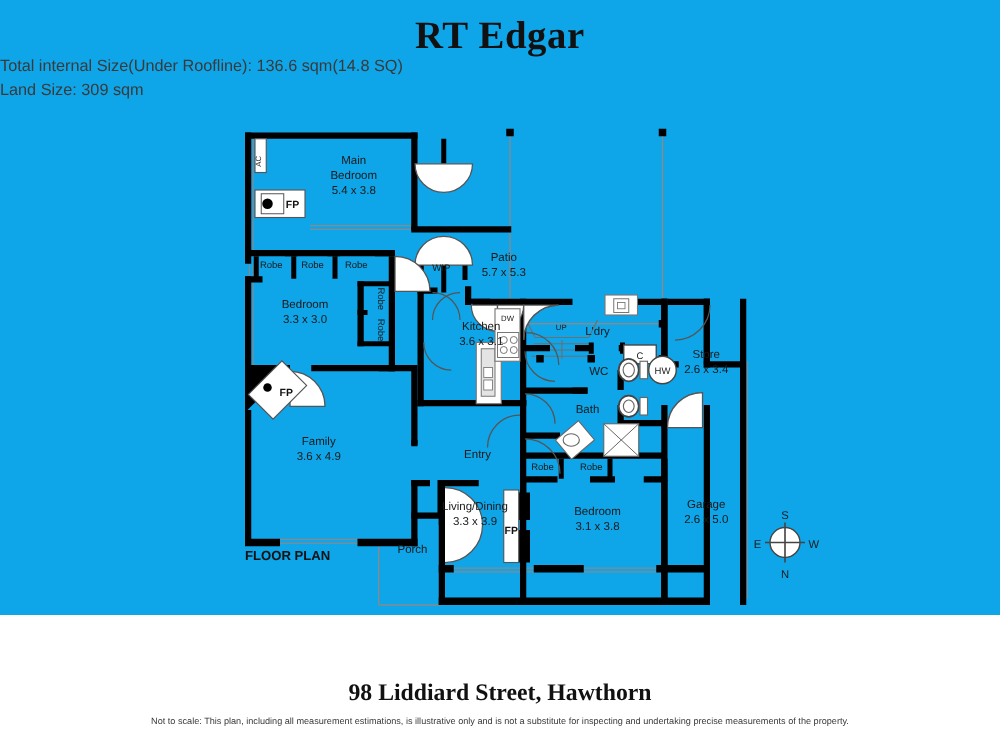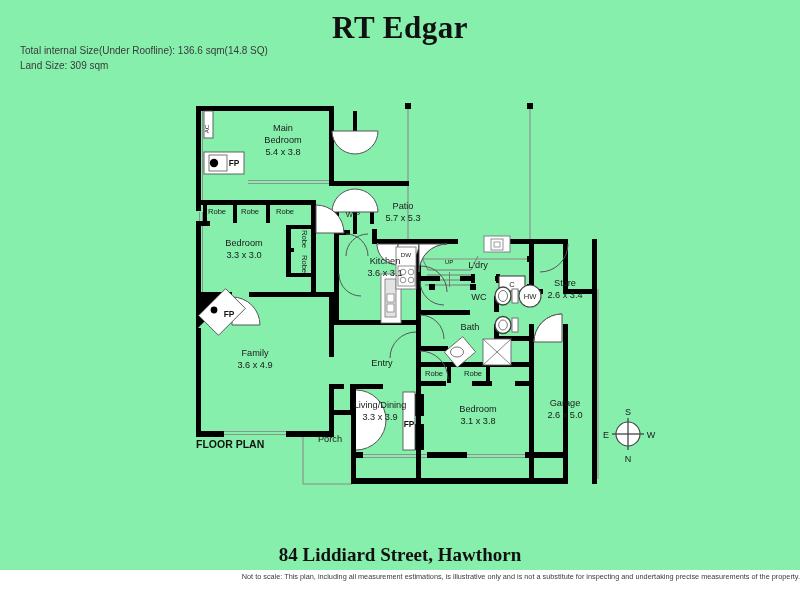--- a/index.html
+++ b/index.html
@@ -5,37 +5,37 @@
   * { box-sizing: border-box; }
   html, body {
     margin: 0; padding: 0;
     width: 800px; height: 600px;
     background: #ffffff;
     font-family: "Liberation Sans", sans-serif;
     overflow: hidden;
   }
   #page {
     position: relative;
-    width: 800px; height: 570px;
-    background: #86efac;
+    width: 800px; height: 492px;
+    background: #0ea5e9;
   }
   #agency-title {
     position: absolute;
     top: 10px; left: 0; width: 800px;
     text-align: center;
     font-family: "Liberation Serif", serif;
     font-weight: bold;
     font-size: 31px;
     letter-spacing: 0.5px;
     color: #111111;
   }
   #size-info {
     position: absolute;
-    top: 44px; left: 20px;
-    font-size: 10px;
+    top: 44px; left: 0;
+    font-size: 13px;
     line-height: 1.45;
     color: #3a3a3a;
   }
   #plan-wrap {
     position: absolute;
     top: 84px; left: 0;
     width: 800px; height: 410px;
   }
   #plan-svg { display: block; }
   #address-title {
@@ -43,21 +43,21 @@
     top: 544px; left: 0; width: 800px;
     text-align: center;
     font-family: "Liberation Serif", serif;
     font-weight: bold;
     font-size: 19px;
     color: #111111;
   }
   #disclaimer {
     position: absolute;
     top: 572px; left: 0; width: 800px;
-    text-align: right;
+    text-align: center;
     font-size: 7.3px;
     color: #3a3a3a;
   }
   .rm-label { font-family: "Liberation Sans", sans-serif; fill: #1a1a1a; text-anchor: middle; }
   .rm-name { font-size: 9.2px; }
   .rm-dim  { font-size: 9.2px; }
   .sm-label { font-size: 7.6px; font-family: "Liberation Sans", sans-serif; fill: #1a1a1a; text-anchor: middle; }
   .tiny-label { font-size: 6.2px; font-family: "Liberation Sans", sans-serif; fill: #1a1a1a; text-anchor: middle; }
   .fp-label { font-size: 8.4px; font-weight: bold; font-family: "Liberation Sans", sans-serif; fill: #111; text-anchor: middle; }
   .plan-caption { font-size: 10.5px; font-weight: bold; font-family: "Liberation Sans", sans-serif; fill: #111; }
@@ -464,16 +464,16 @@
       <line x1="612" y1="350" x2="644" y2="350" stroke="#444" stroke-width="1.3"></line>
       <text class="compass-letter" x="628" y="331">S</text>
       <text class="compass-letter" x="628" y="378">N</text>
       <text class="compass-letter" x="606" y="354">E</text>
       <text class="compass-letter" x="651" y="354">W</text>
     </g>
 
   </svg>
   </div>
 
-  <div id="address-title">84 Liddiard Street, Hawthorn</div>
+  <div id="address-title">98 Liddiard Street, Hawthorn</div>
   <div id="disclaimer">Not to scale: This plan, including all measurement estimations, is illustrative only and is not a substitute for inspecting and  undertaking precise measurements of the property.</div>
 
 </div>
 
 </body></html>

